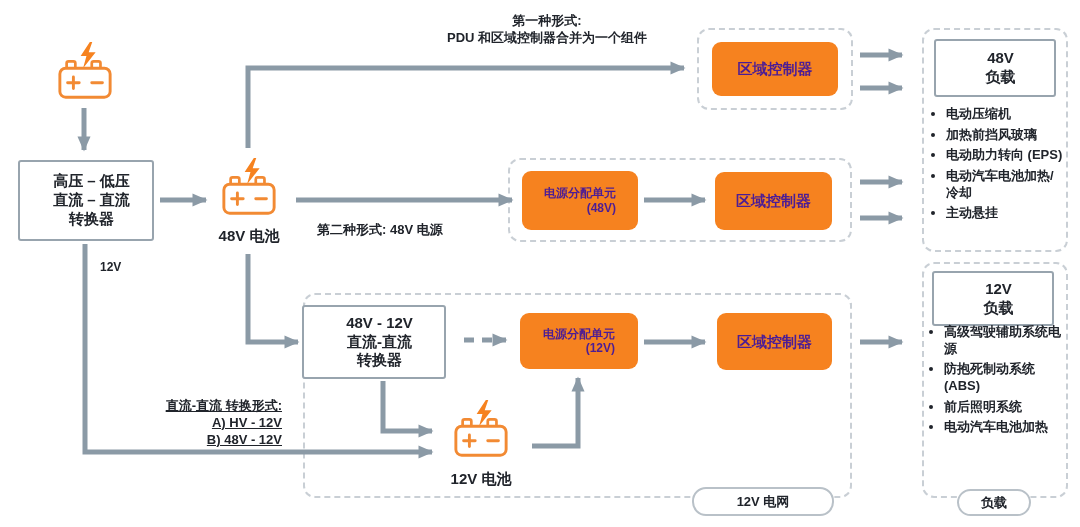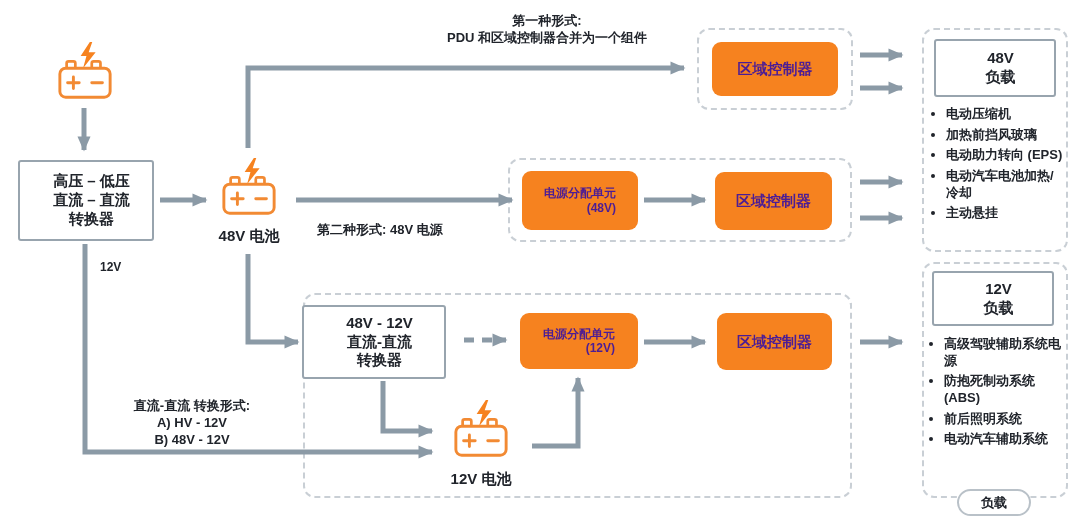--- a/index.html
+++ b/index.html
@@ -120,43 +120,44 @@
       <li>主动悬挂</li>
     </ul>
 
   <div class="note fs13" style="left:317px;top:175px;width:220px;text-align:left;margin-top:47px;">第二种形式: 48V 电源</div>
   <div class="dashedbox" style="left:508px;top:158px;width:344px;height:84px;"></div>
   <div class="orangebox fs14" style="left:522px;top:171px;width:116px;height:59px;">电源分配单元
 (48V)</div>
   <div class="orangebox fs15" style="left:715px;top:172px;width:117px;height:58px;">区域控制器</div>
 
   <div class="note fs14" style="left:100px;top:260px;">12V</div>
-  <div class="note fs13" style="left:102px;top:398px;width:180px;text-align:center;">直流-直流 转换形式:
+  <div class="note fs13" style="left:102px;top:398px;width:180px;text-align:right;text-decoration:underline;">直流-直流 转换形式:
 A) HV - 12V
 B) 48V - 12V</div>
 
   <div class="dashedbox" style="left:303px;top:293px;width:549px;height:205px;"></div>
   <div class="whitebox fs15" style="left:302px;top:305px;width:144px;height:74px;">48V - 12V
 直流-直流
 转换器</div>
   <div class="orangebox fs14" style="left:520px;top:313px;width:118px;height:56px;">电源分配单元
 (12V)</div>
   <div class="orangebox fs15" style="left:717px;top:313px;width:115px;height:57px;">区域控制器</div>
+  <div class="tag" style="left:692px;top:487px;width:142px;height:29px;">12V 电网</div>
 
   <div class="icon" style="left:452px;top:400px;">
     <svg width="58" height="64" viewBox="0 0 60 66">
         <use href="#battery-sym"></use>
       </svg>
   </div>
   <div class="caption" style="left:426px;top:470px;width:110px;">12V 电池</div>
 
   <div class="dashedbox" style="left:922px;top:262px;width:146px;height:236px;"></div>
   <div class="whitebox fs15" style="left:932px;top:271px;width:122px;height:55px;">12V
 负载</div>
-  <ul class="loads" style="left:928px;top:336px;width:138px;">
+  <ul class="loads" style="left:928px;top:324px;width:138px;">
       <li>高级驾驶辅助系统电源</li>
       <li>防抱死制动系统 (ABS)</li>
       <li>前后照明系统</li>
-      <li>电动汽车辅助系统</li>
+      <li>电动汽车电池加热</li>
     </ul>
   <div class="tag" style="left:957px;top:489px;width:74px;height:27px;">负载</div>
 
 </div>
 
 </body></html>

